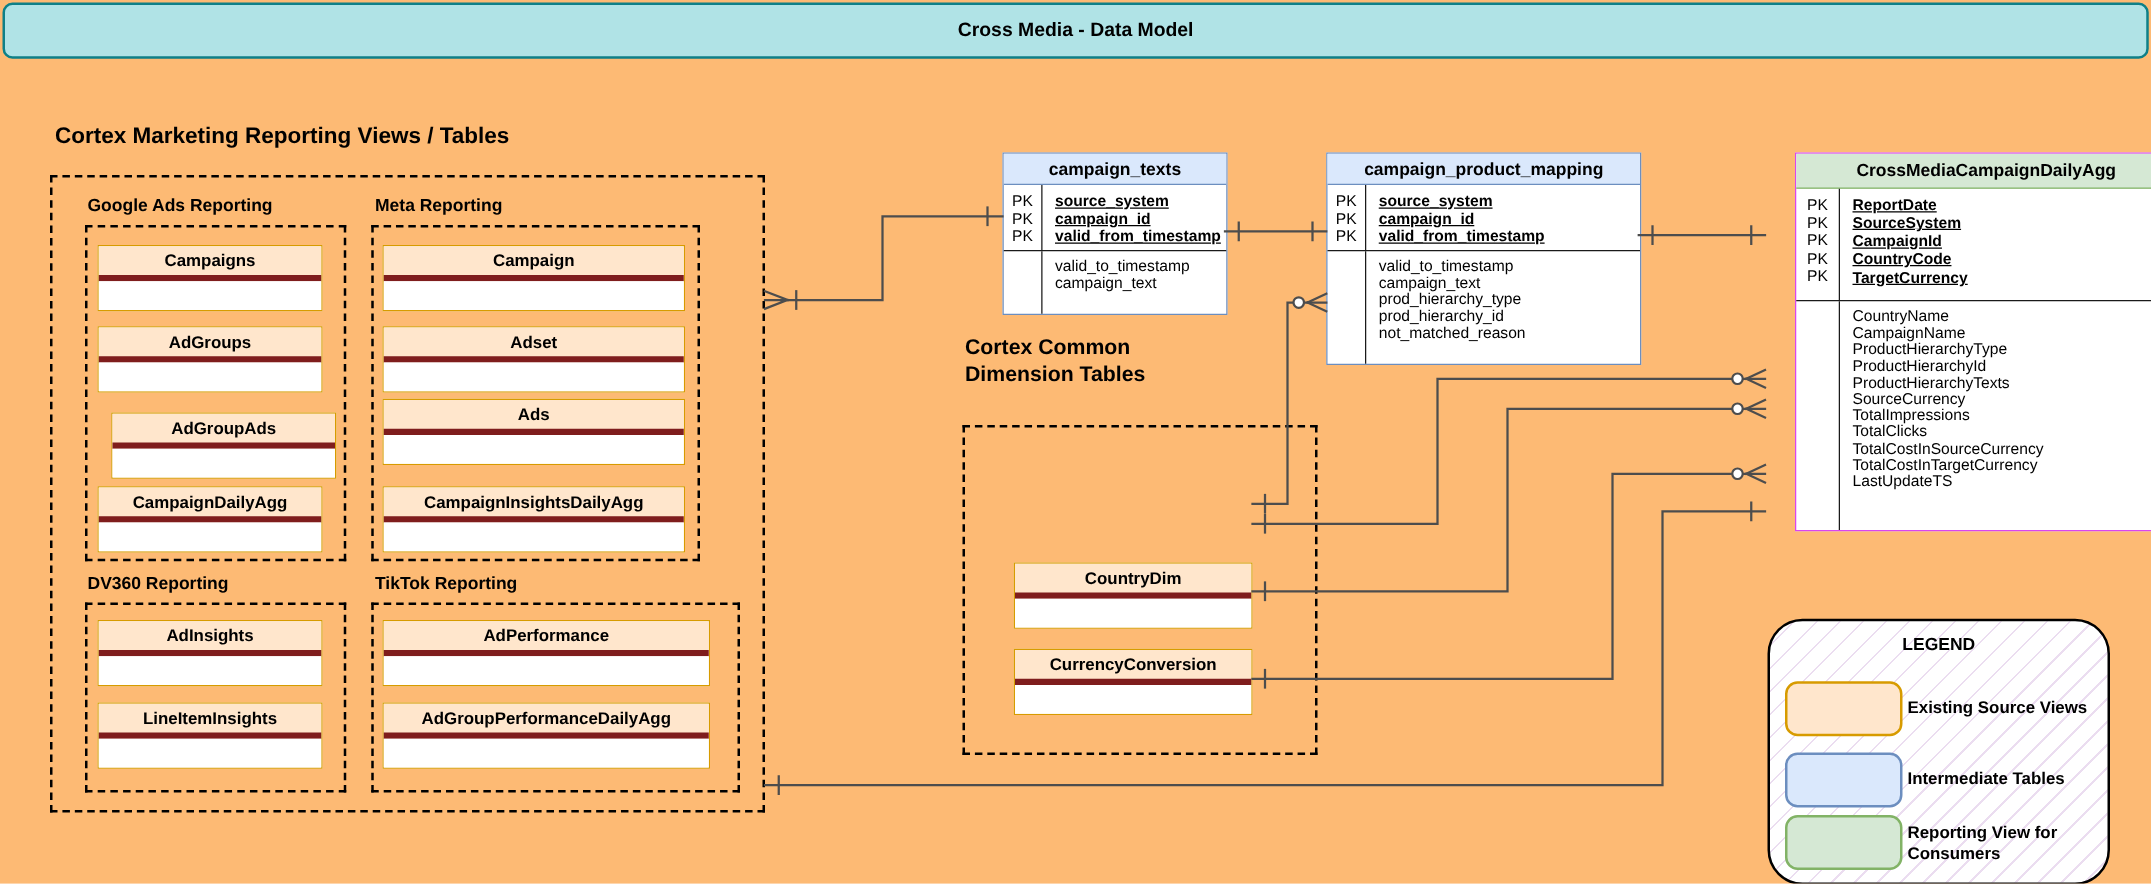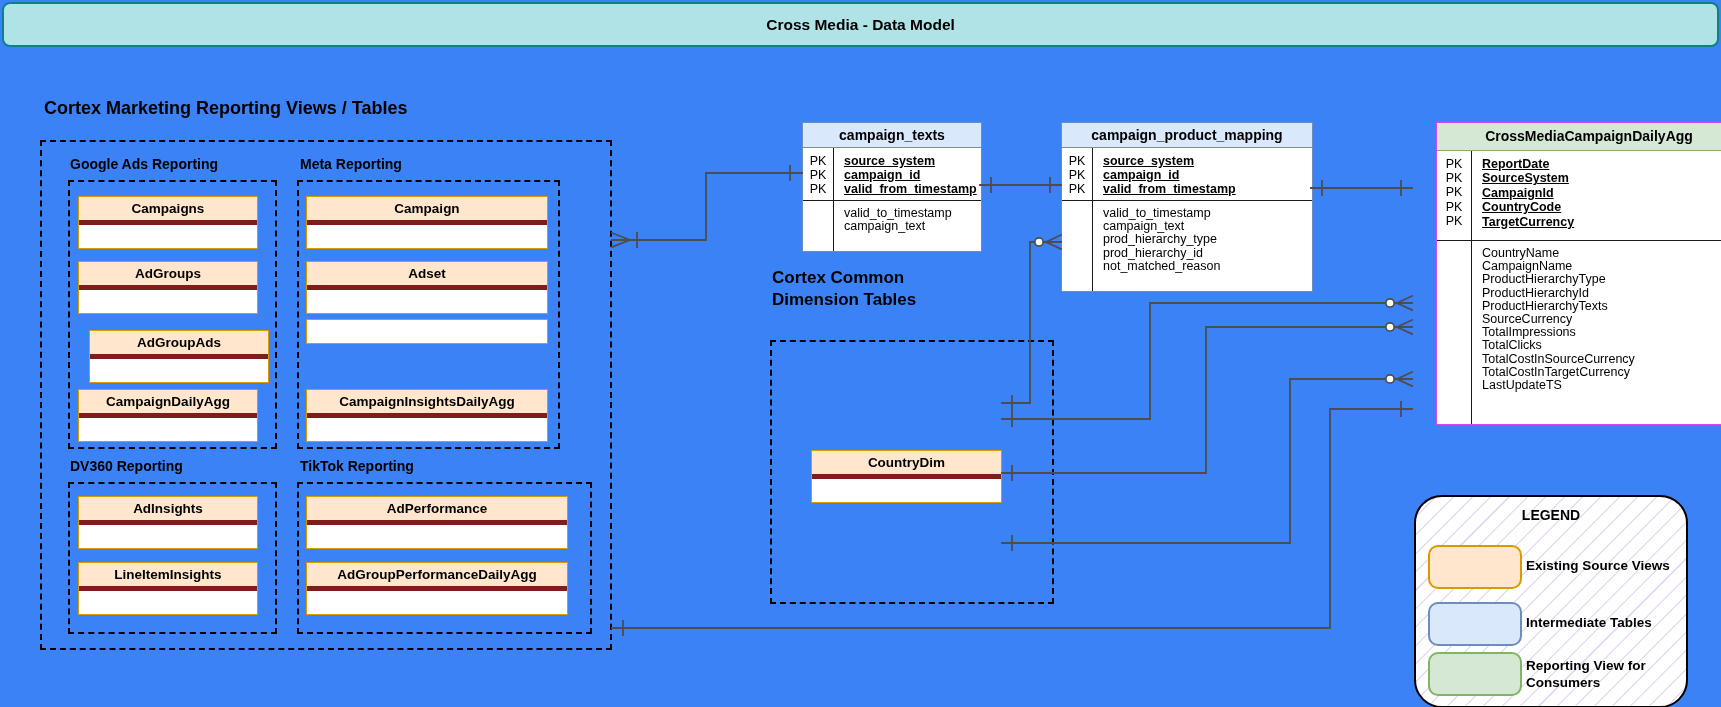--- a/index.html
+++ b/index.html
@@ -1,17 +1,17 @@
 <!DOCTYPE html>
 <html><head>
 <meta charset="utf-8">
 <style>
   html,body{margin:0;padding:0;background:#ffffff;}
   body{font-family:"Liberation Sans","DejaVu Sans",sans-serif;color:#000;}
-  #canvas{position:relative;width:1721px;height:707px;background:#3b82f6;overflow:hidden;}
+  #canvas{position:relative;width:1721px;height:707px;background:#fdba74;overflow:hidden;}
 
   
   .banner{position:absolute;left:2px;top:2px;width:1713px;height:41px;
     background:#b0e3e6;border:2px solid #0e8088;border-radius:8px;
     display:flex;align-items:center;justify-content:center;}
   .banner-title{font-weight:bold;font-size:15.5px;}
 
   
   .big-title{position:absolute;font-weight:bold;font-size:18px;white-space:nowrap;}
   .dim-title{position:absolute;font-weight:bold;font-size:17px;line-height:22px;}
@@ -100,20 +100,21 @@
   <div class="dashed" style="left:297px;top:180px;width:259px;height:265px;"></div>
   <div class="entity" style="left:306px;top:196px;width:240px;">
     <div class="entity-hdr">Campaign</div>
     <div class="entity-body"></div>
   </div>
   <div class="entity" style="left:306px;top:261px;width:240px;">
     <div class="entity-hdr">Adset</div>
     <div class="entity-body"></div>
   </div>
   <div class="entity" style="left:306px;top:319px;width:240px;">
+    <div class="entity-hdr">Ads</div>
     <div class="entity-body"></div>
   </div>
   <div class="entity" style="left:306px;top:389px;width:240px;">
     <div class="entity-hdr">CampaignInsightsDailyAgg</div>
     <div class="entity-body"></div>
   </div>
 
   <div class="group-label" style="left:70px;top:458px;">DV360 Reporting</div>
   <div class="dashed" style="left:68px;top:482px;width:205px;height:148px;"></div>
   <div class="entity" style="left:78px;top:496px;width:178px;">
@@ -136,20 +137,24 @@
     <div class="entity-body"></div>
   </div>
 
   <div class="dim-title" style="left:772px;top:267px;">
     <div>Cortex Common</div>
     <div>Dimension Tables</div>
   </div>
   <div class="dashed" style="left:770px;top:340px;width:280px;height:260px;"></div>
   <div class="entity" style="left:811px;top:450px;width:189px;">
     <div class="entity-hdr">CountryDim</div>
+    <div class="entity-body"></div>
+  </div>
+  <div class="entity" style="left:811px;top:519px;width:189px;">
+    <div class="entity-hdr">CurrencyConversion</div>
     <div class="entity-body"></div>
   </div>
 
   <div class="dbtable blue" id="tbl-texts">
     <div class="dbtable-title">campaign_texts</div>
     <div class="sec sec-pk">
       <div class="pkcol">
         <div class="pkrow">PK</div>
         <div class="pkrow">PK</div>
         <div class="pkrow">PK</div>

